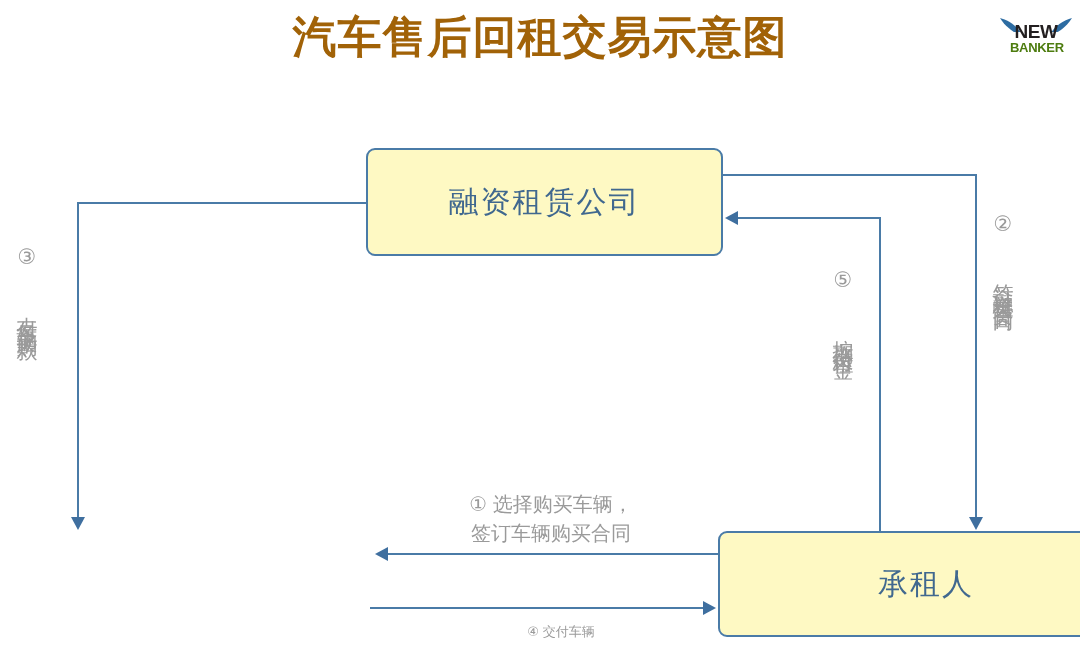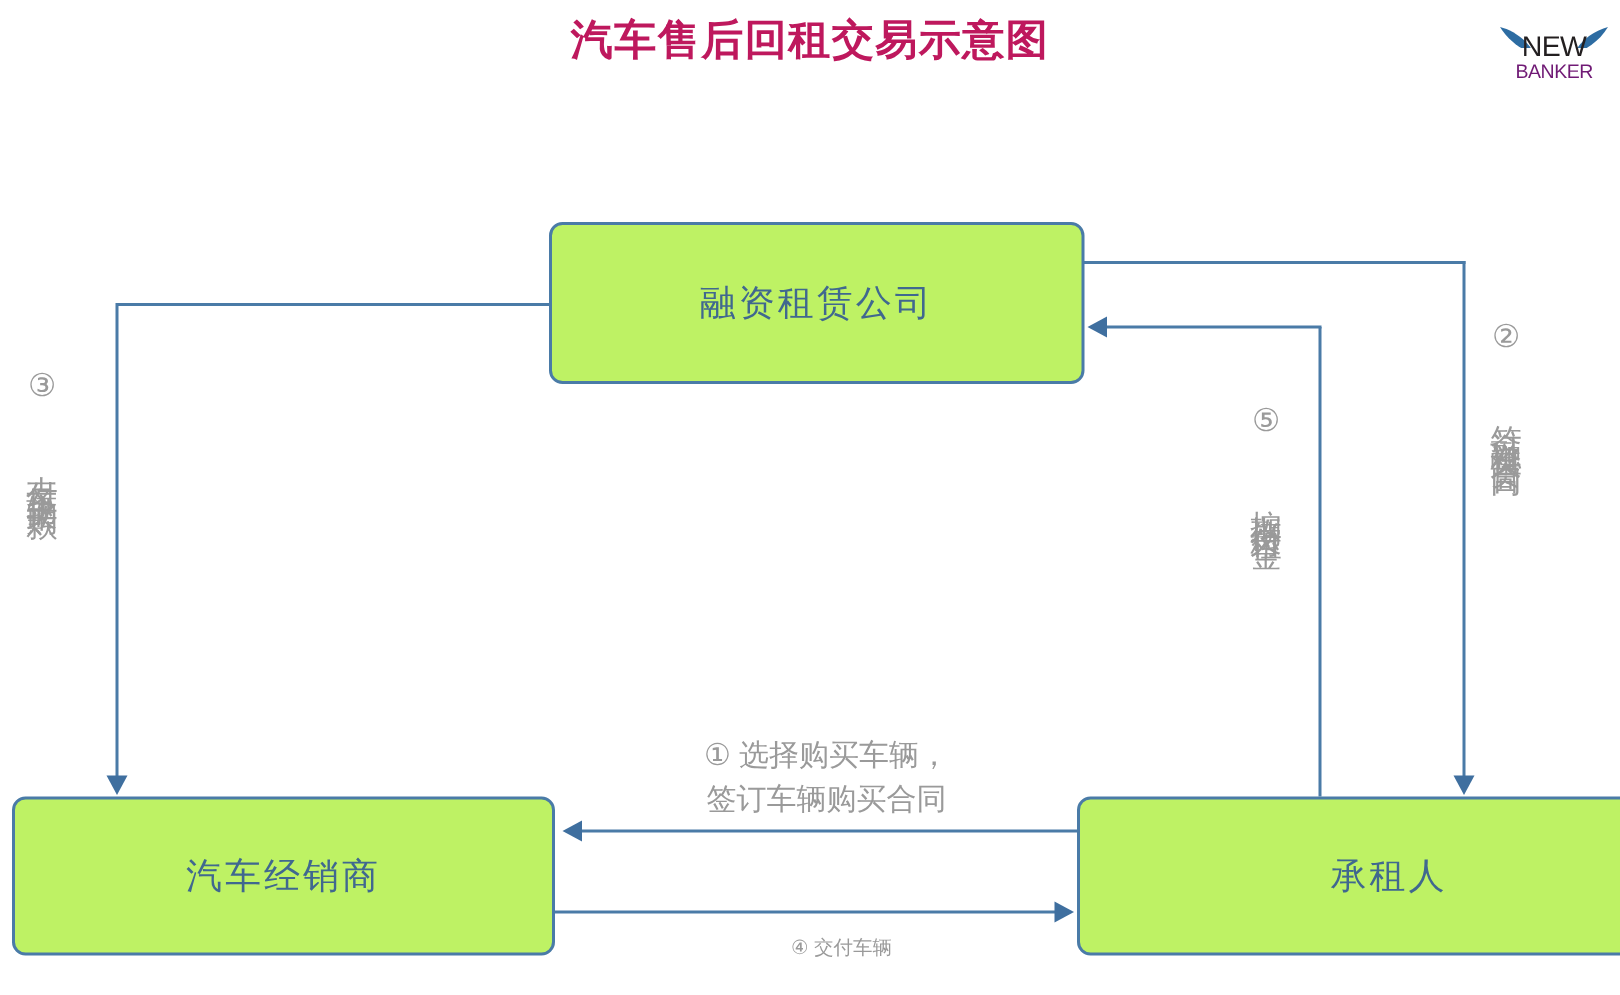--- a/index.html
+++ b/index.html
@@ -18,72 +18,72 @@
     overflow: hidden;
   }
 
   
   .title {
     position: absolute;
     left: 0;
     top: 8px;
     width: 1080px;
     text-align: center;
-    font-size: 28px;
+    font-size: 44px;
     font-weight: bold;
-    color: #be185d;
+    color: #a16207;
     letter-spacing: 1px;
     white-space: nowrap;
   }
 
   
   .logo {
     position: absolute;
     left: 998px;
     top: 8px;
     width: 76px;
     height: 60px;
   }
   .logo-new {
     position: absolute;
     left: 14px;
     top: 14px;
     width: 48px;
     text-align: center;
     font-size: 19px;
-    font-weight: normal;
+    font-weight: bold;
     color: #231f20;
     letter-spacing: -0.5px;
     line-height: 19px;
   }
   .logo-banker {
     position: absolute;
     left: 12px;
     top: 33px;
     width: 52px;
     text-align: right;
     font-size: 13px;
-    font-weight: normal;
-    color: #701a75;
+    font-weight: bold;
+    color: #4d7c0f;
     letter-spacing: -0.3px;
     line-height: 13px;
   }
 
   
   .node {
     position: absolute;
     box-sizing: border-box;
     border: 2px solid #4a7ba7;
     border-radius: 9px;
-    background: #bef264;
+    background: #fef9c3;
     display: flex;
     align-items: center;
     justify-content: center;
     color: #40688f;
-    font-size: 24px;
+    font-size: 30px;
     letter-spacing: 2px;
     white-space: nowrap;
   }
   #node-lessor  { left: 366px; top: 148px; width: 357px; height: 108px; }
   #node-dealer  { left: 8px;   top: 531px; width: 362px; height: 106px; }
   #node-lessee  { left: 718px; top: 531px; width: 416px; height: 106px; }
 
   
   .ln {
     position: absolute;
@@ -176,23 +176,20 @@
 
   <div class="ln h" style="left:388px; top:553px; width:330px;"></div>
   <div class="arrow left" style="left:375px; top:547px;"></div>
 
   <div class="ln h" style="left:370px; top:607px; width:335px;"></div>
   <div class="arrow right" style="left:703px; top:601px;"></div>
 
   <div class="node" id="node-lessor">
     <span>融资租赁公司</span>
   </div>
-  <div class="node" id="node-dealer">
-    <span>汽车经销商</span>
-  </div>
   <div class="node" id="node-lessee">
     <span>承租人</span>
   </div>
 
   <div class="lbl vert" id="lbl-3">③ 支付车辆采购款</div>
   <div class="lbl vert" id="lbl-2">② 签订融资租赁合同</div>
   <div class="lbl vert" id="lbl-5">⑤ 按期偿付租金</div>
   <div class="lbl" id="lbl-1">① 选择购买车辆，
 签订车辆购买合同</div>
   <div class="lbl" id="lbl-4">④ 交付车辆</div>

